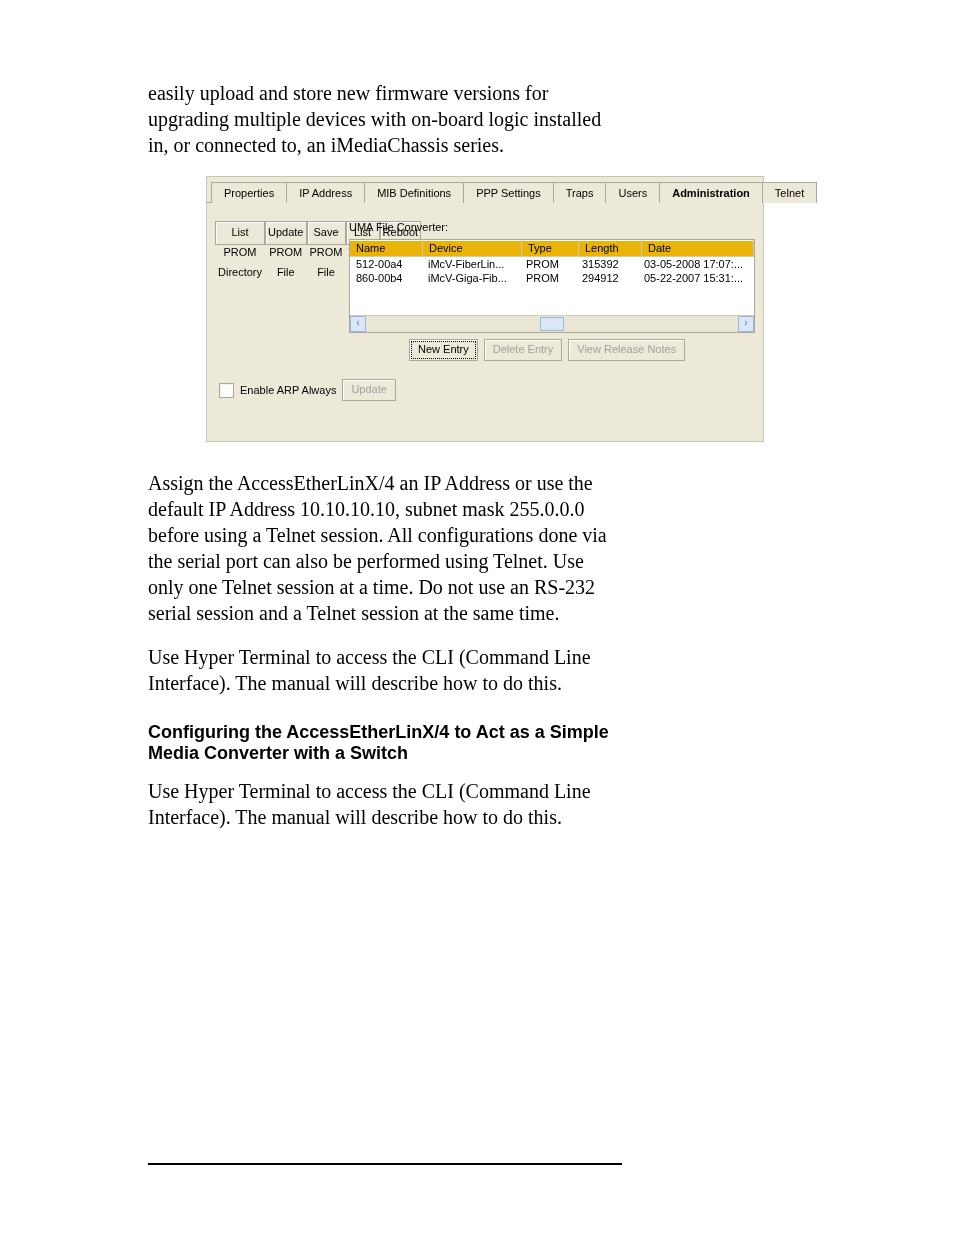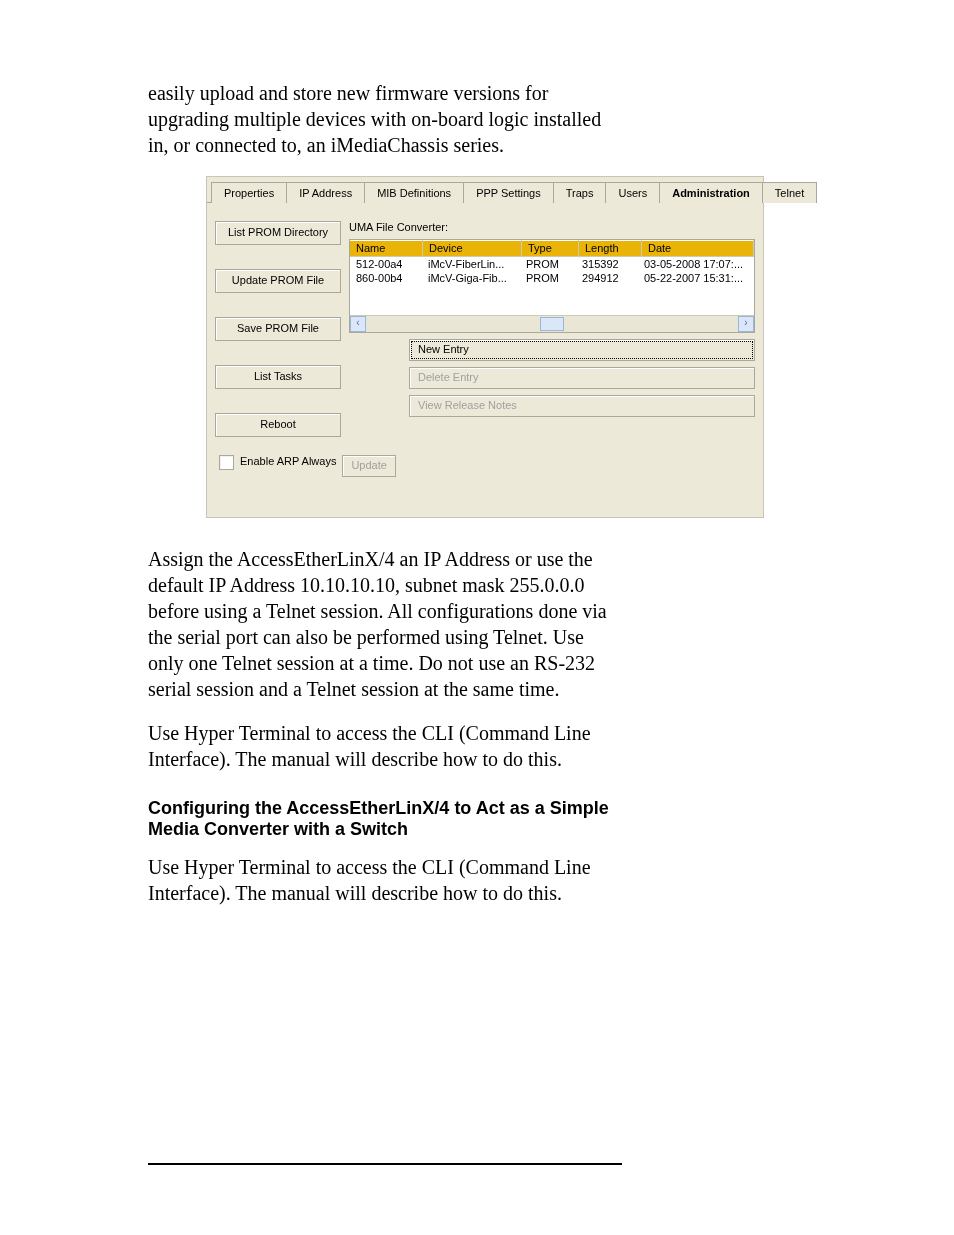--- a/index.html
+++ b/index.html
@@ -66,22 +66,21 @@
   .tabbody {
     display: flex;
     padding: 18px 8px 8px 8px;
     gap: 8px;
   }
 
   
   .left-col {
     width: 126px;
     display: flex;
-    flex-direction: column;
-    gap: 24px;
+    gap: 0;
   }
   .xp-btn {
     height: 22px;
     line-height: 20px;
     text-align: center;
     background: #ECE9D8;
     border: 1px solid #ACA899;
     box-shadow: inset 1px 1px 0 #fff;
     font-size: 11px;
     padding: 0 2px;
@@ -175,26 +174,25 @@
     height: 12px;
     background: #D9E7F8;
     border: 1px solid #9bb6d7;
   }
 
   .action-row {
     display: flex;
     gap: 6px;
     margin-top: 6px;
     margin-left: 60px;
-    flex-direction: column;
   }
 
   .enable-row {
     display: flex;
-    align-items: flex-start;
+    align-items: center;
     gap: 6px;
     padding: 10px 0 0 12px;
     font-size: 11px;
   }
   .xp-check {
     width: 13px; height: 13px;
     border: 1px solid #ACA899;
     background: #fff;
     box-shadow: inset 1px 1px 0 #f0f0f0;
   }

